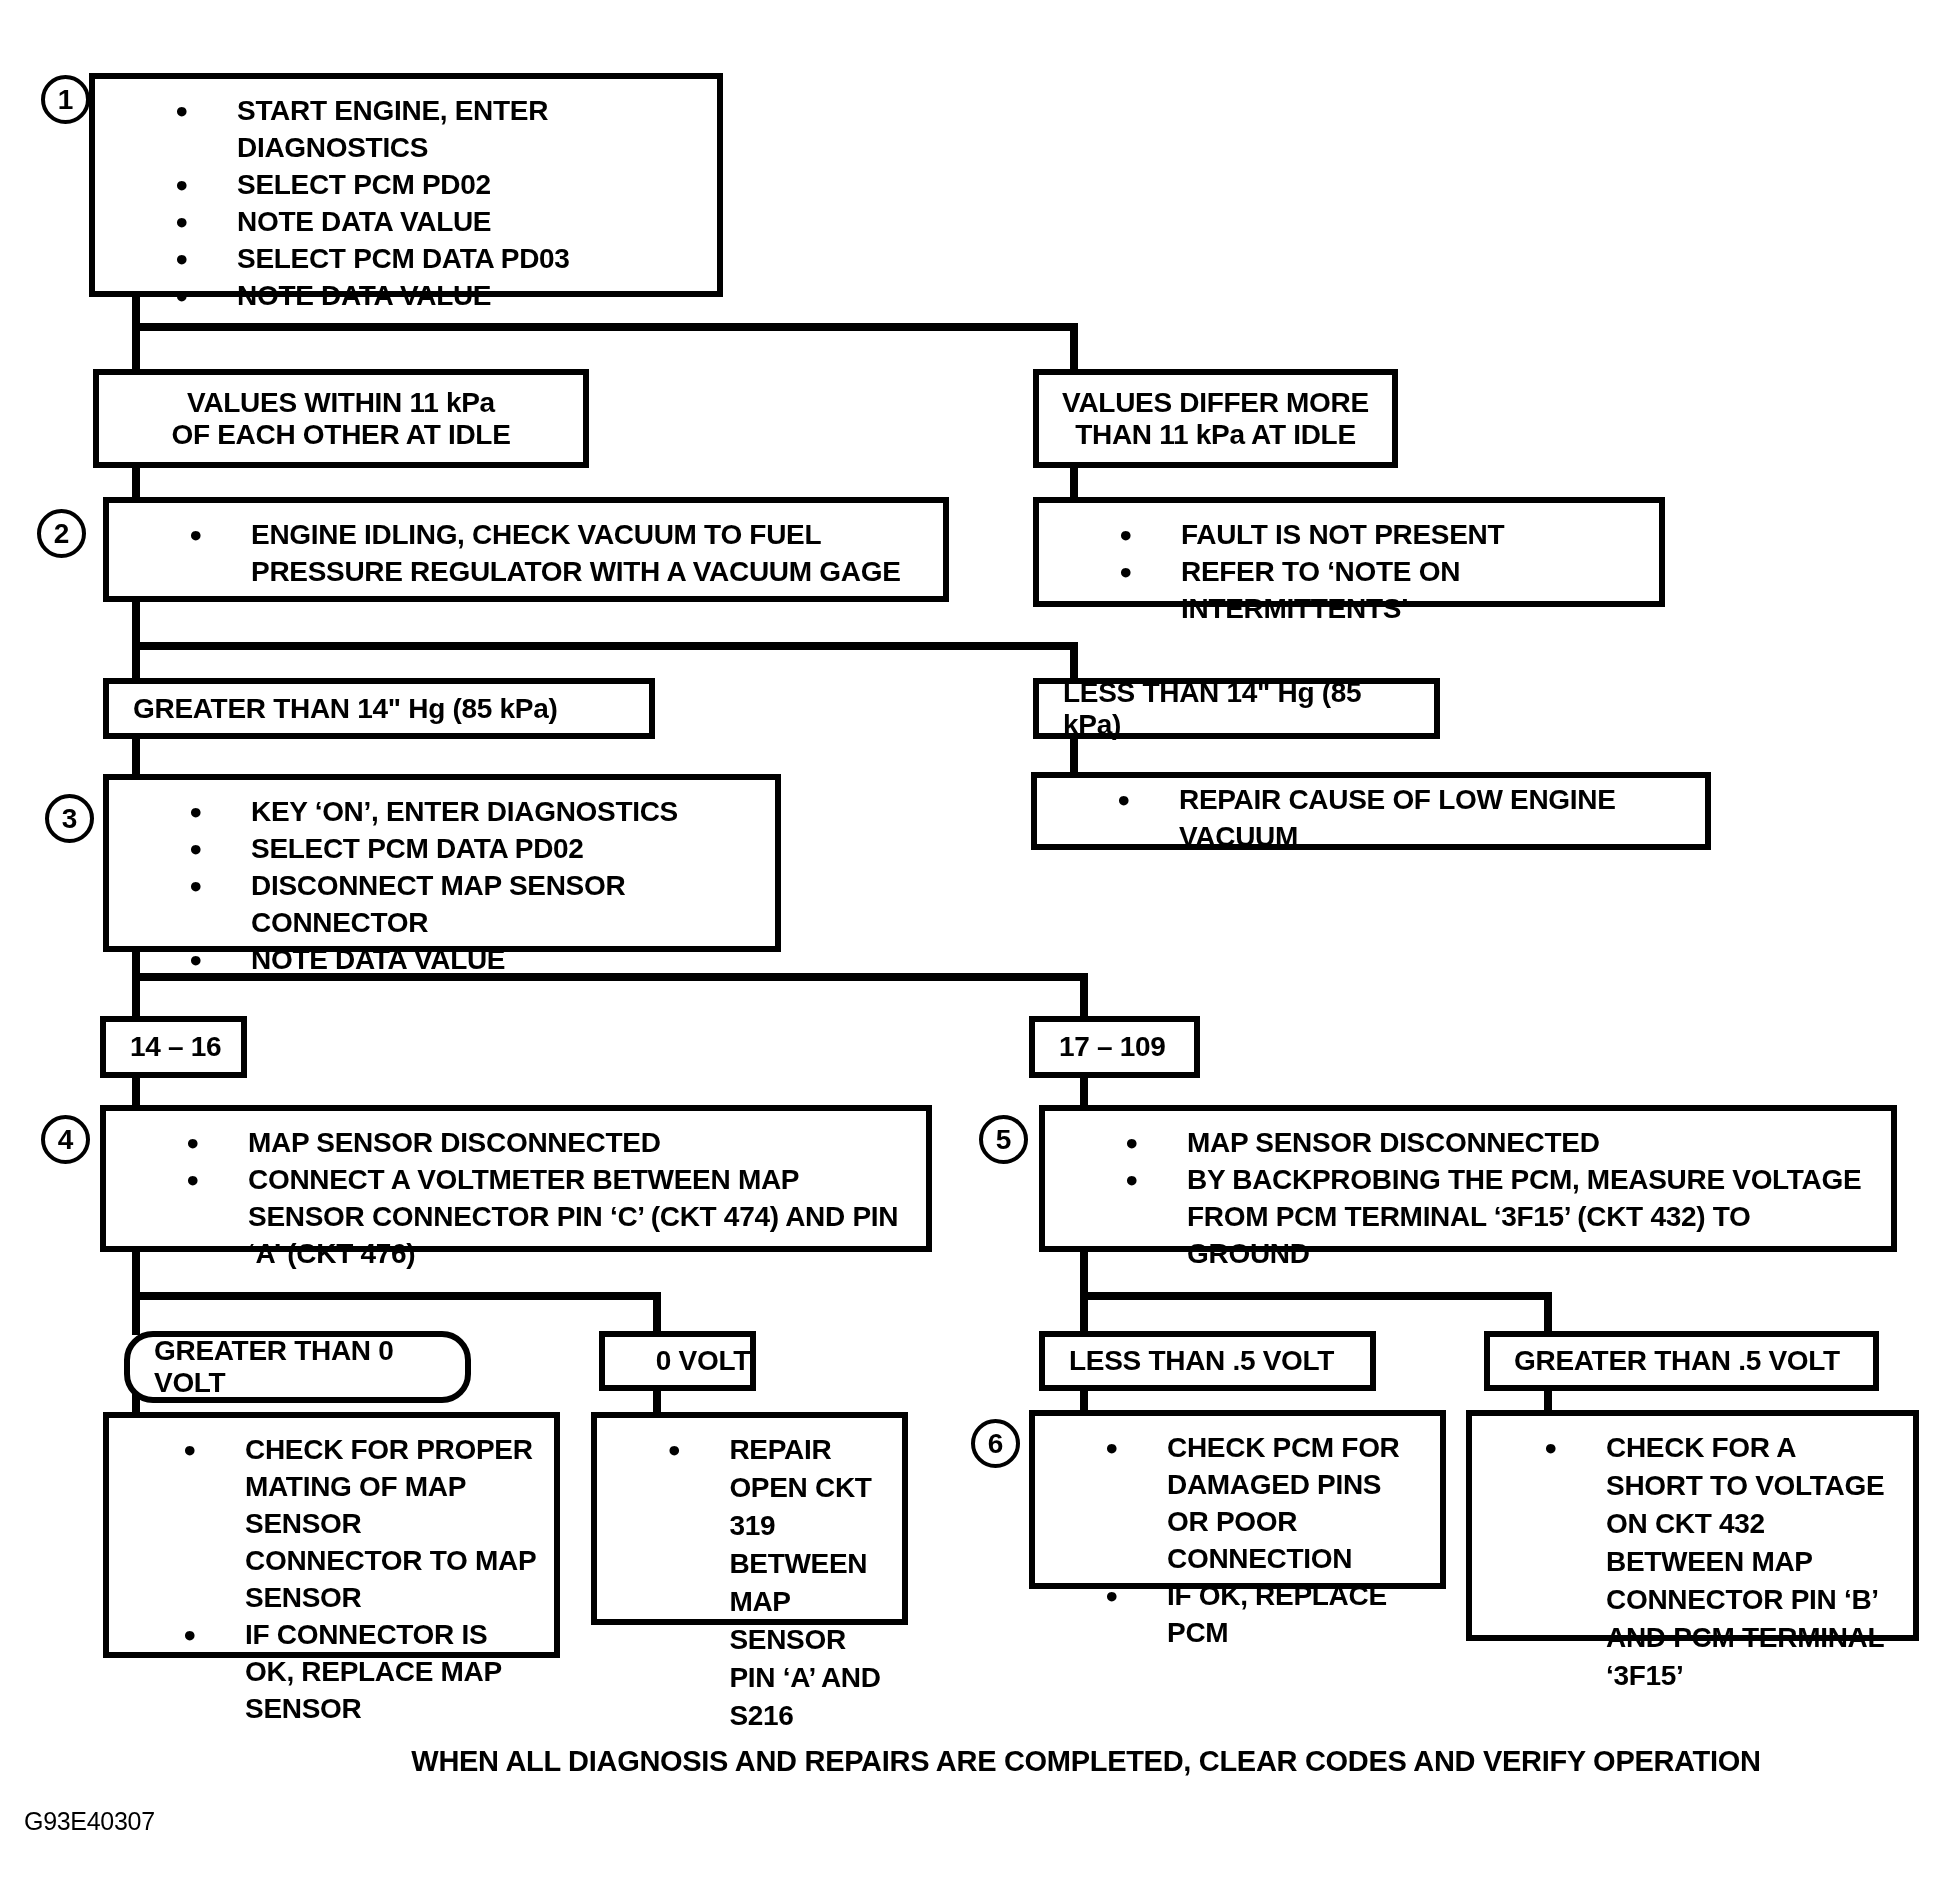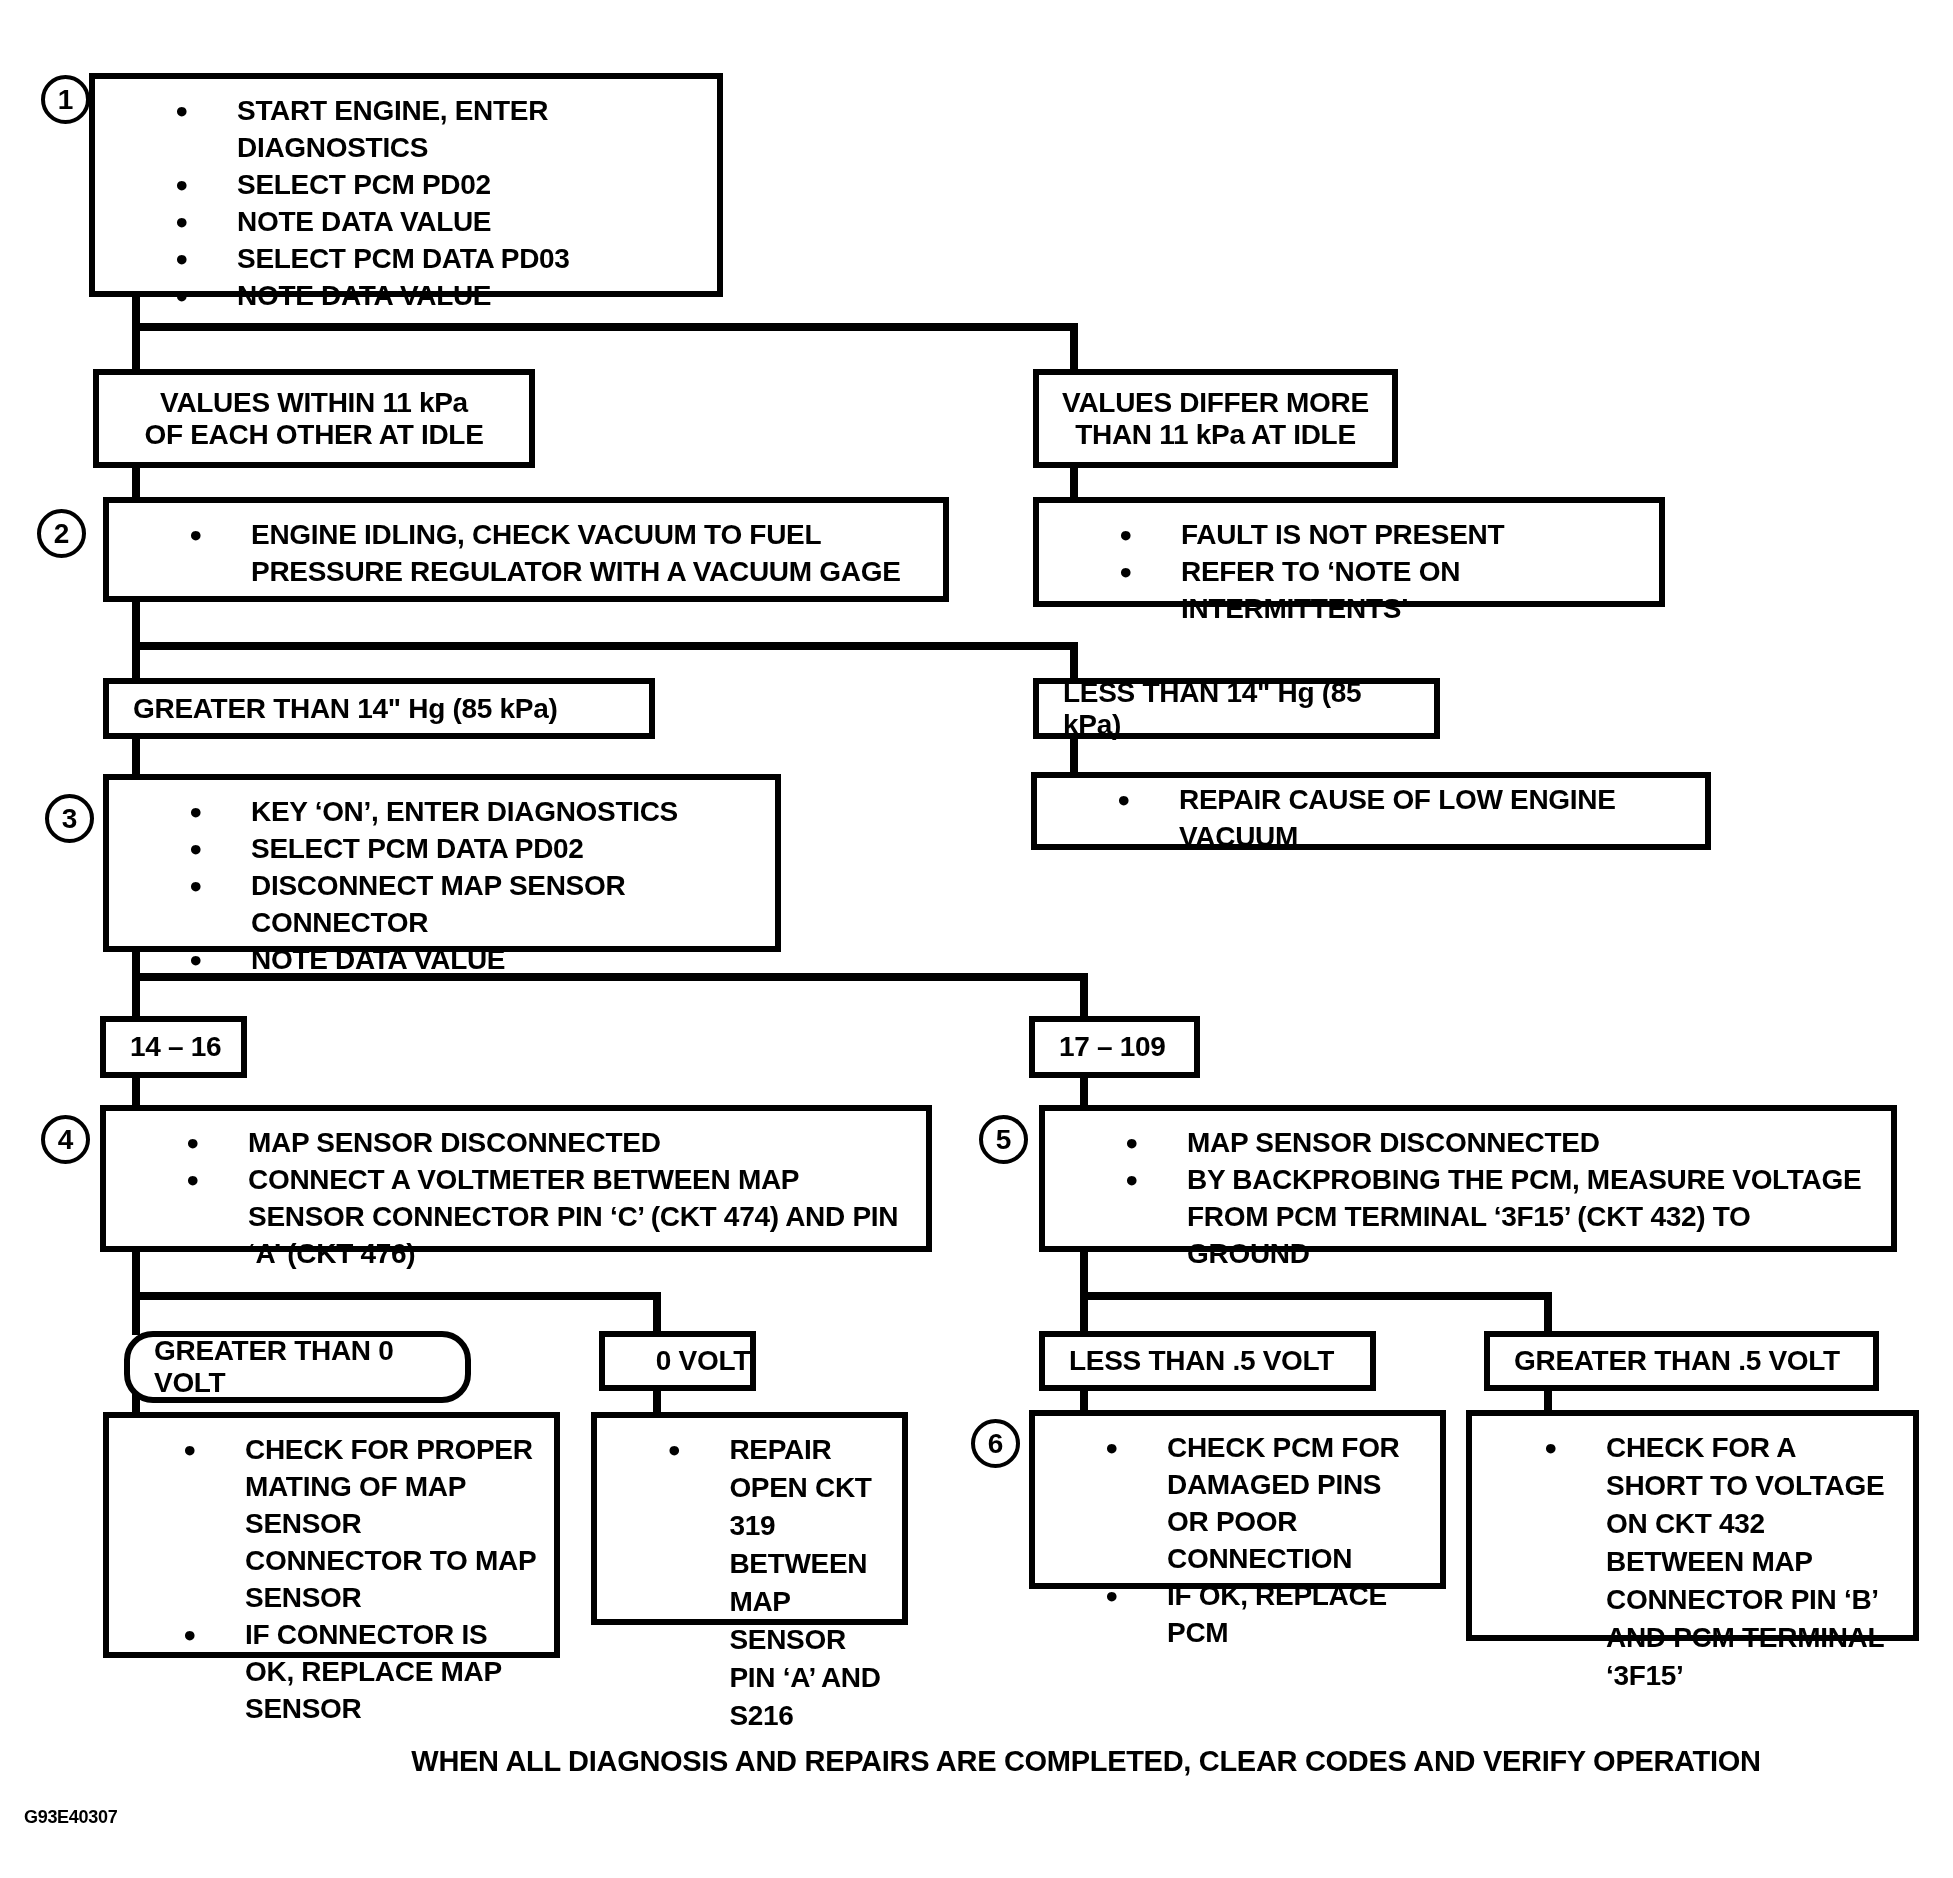--- a/index.html
+++ b/index.html
@@ -24,21 +24,21 @@
   .circle{
     position:absolute;width:41px;height:41px;border:4.7px solid #000;border-radius:50%;
     background:#fff;display:flex;align-items:center;justify-content:center;
     font-size:28px;
   }
   .conn{position:absolute;background:#000;}
   .footer{
     position:absolute;left:317px;top:1745px;width:1538px;text-align:center;
     font-size:29px;
   }
-  .figcode{position:absolute;left:24px;top:1807px;font-size:18px;font-weight:bold;text-align:center;}
+  .figcode{position:absolute;left:24px;top:1807px;font-size:25px;font-weight:normal;text-align:center;}
 </style>
 </head>
 <body>
 
 <div id="stage">
 
   <div class="conn" style="left:132px;top:293px;width:7.5px;height:78px;"></div>
   <div class="conn" style="left:132px;top:323px;width:945px;height:8.4px;"></div>
   <div class="conn" style="left:1070px;top:323px;width:7.5px;height:48px;"></div>
   <div class="conn" style="left:132px;top:464px;width:7.5px;height:35px;"></div>
@@ -84,21 +84,21 @@
         </div>
       <div class="bullet-item">
           <span class="bullet-text">SELECT PCM DATA PD03</span>
         </div>
       <div class="bullet-item">
           <span class="bullet-text">NOTE DATA VALUE</span>
         </div>
     </div>
   </div>
 
-  <div class="box decision center" style="left:93px;top:369px;width:442px;height:99px;">
+  <div class="box decision center" style="left:93px;top:369px;width:496px;height:99px;">
     <div class="stack">
       <div>VALUES WITHIN 11  kPa</div>
       <div>OF EACH OTHER AT IDLE</div>
     </div>
   </div>
   <div class="box decision center" style="left:1033px;top:369px;width:365px;height:99px;">
     <div class="stack">
       <div>VALUES DIFFER MORE</div>
       <div>THAN 11 kPa AT IDLE</div>
     </div>

